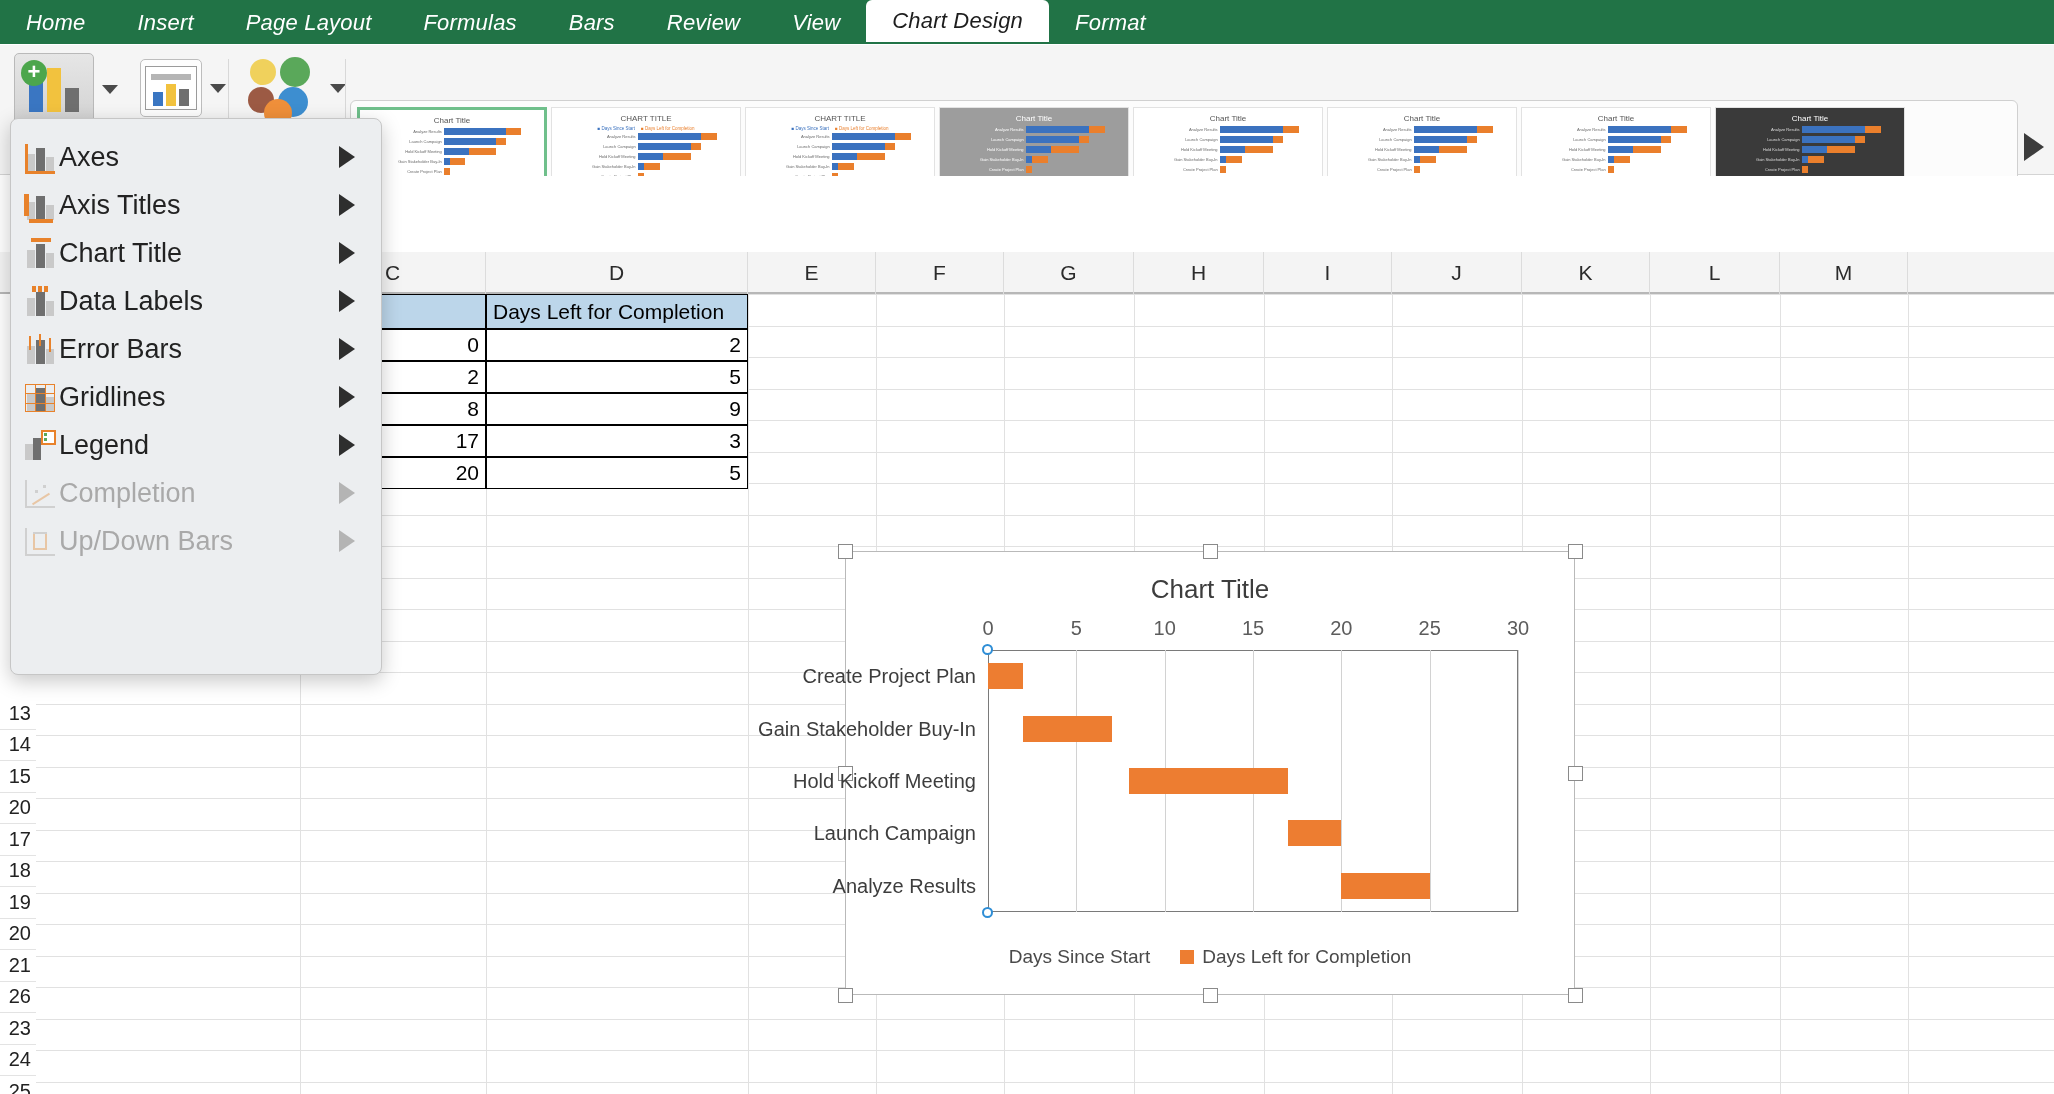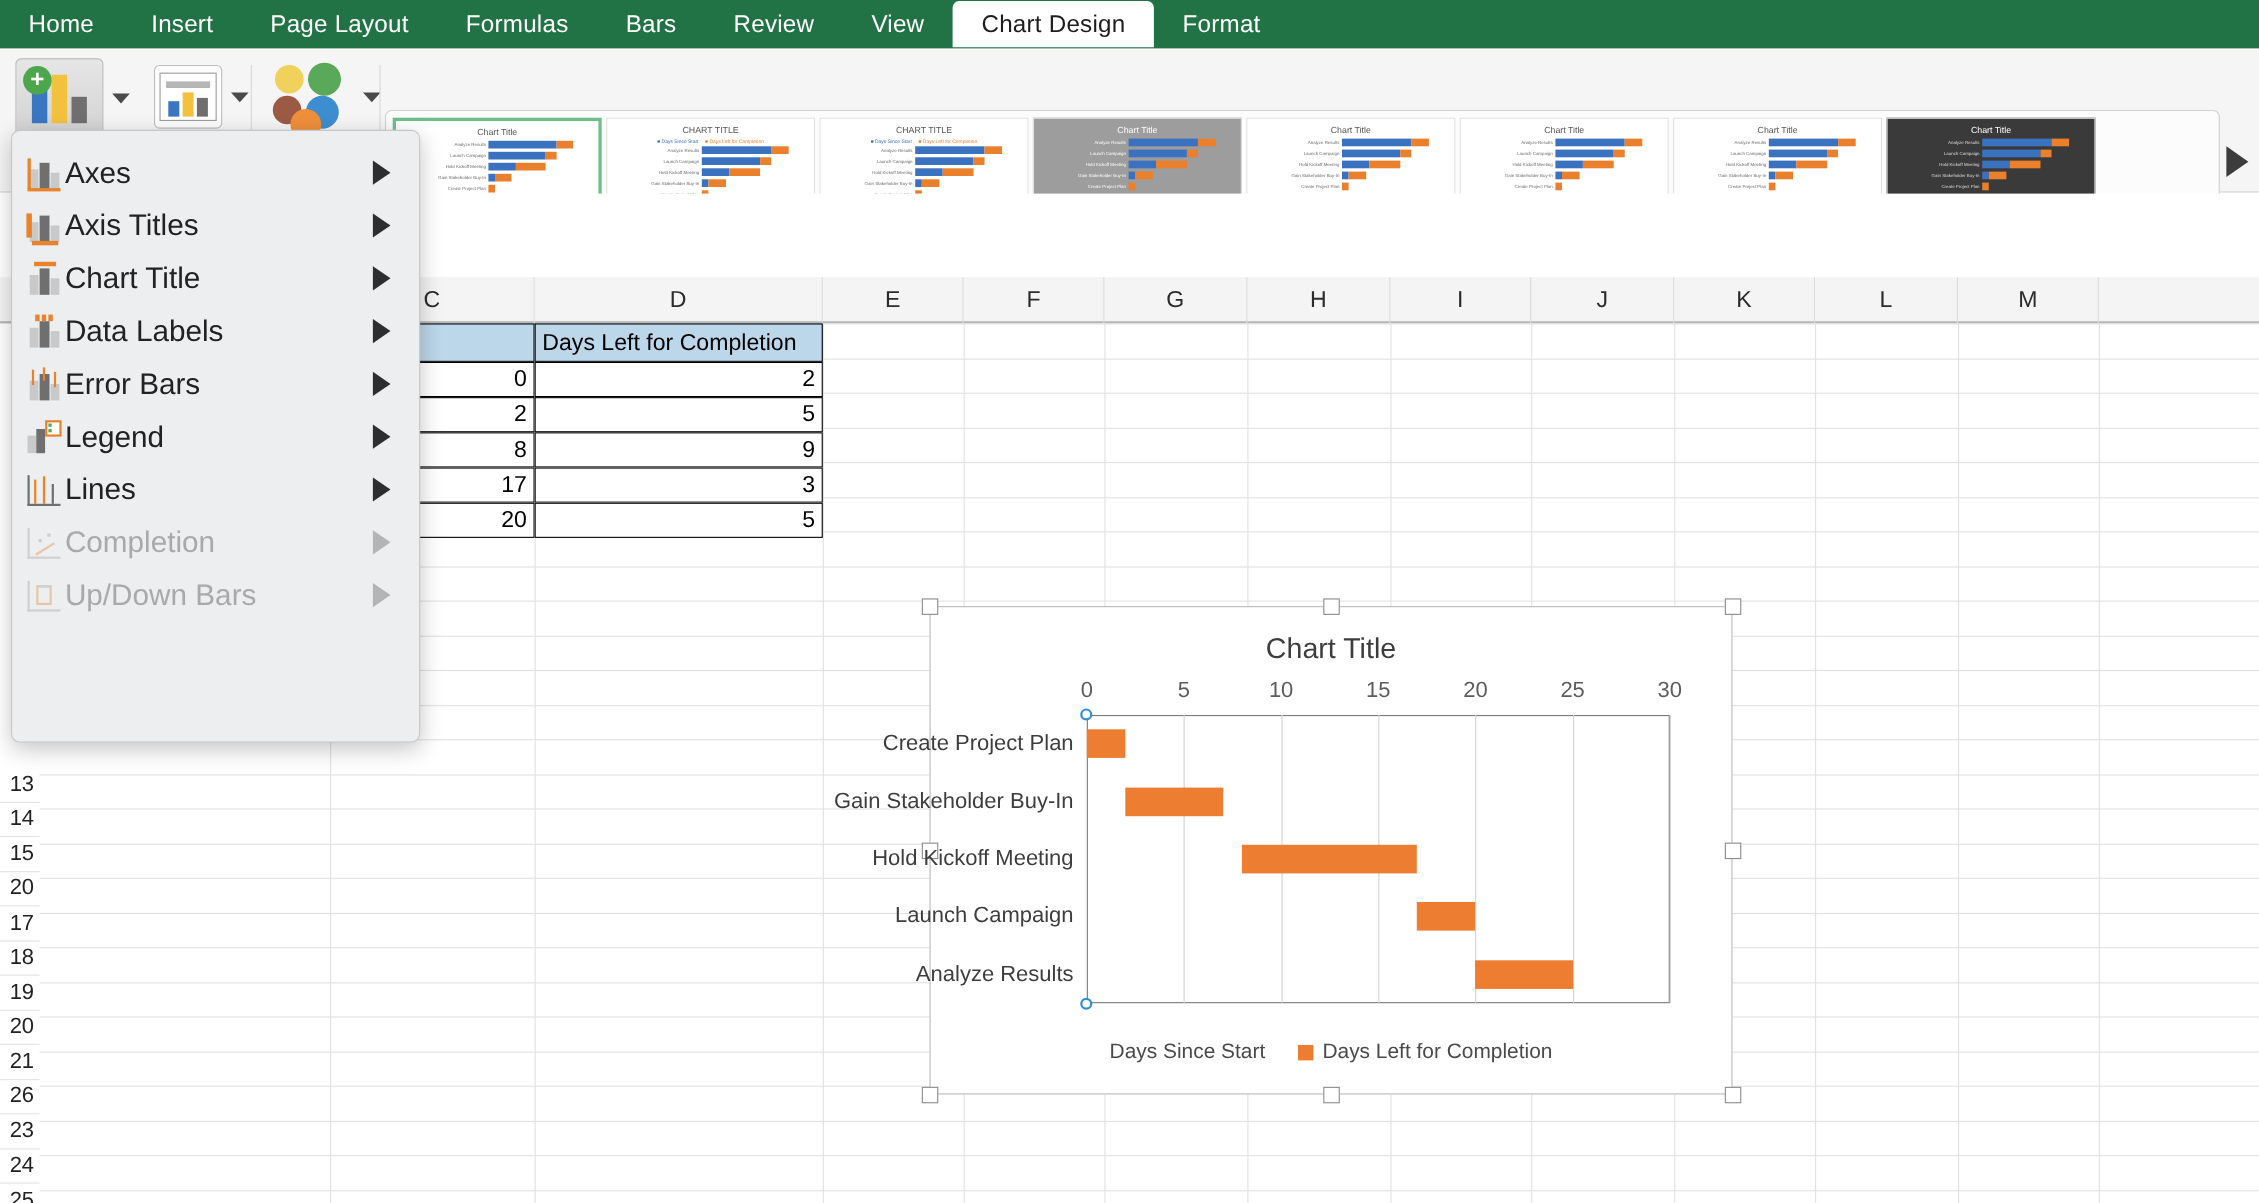--- a/index.html
+++ b/index.html
@@ -8,21 +8,21 @@
     font-family: "Liberation Sans", sans-serif;
     background: #ffffff;
     overflow: hidden;
   }
   #app { position: relative; width: 2054px; height: 1094px; }
 
   
   .tabbar {
     position: absolute; left: 0; top: 0; width: 2054px; height: 44px;
     background: #217346;
-    display: flex; align-items: center;
+    display: flex; align-items: flex-start; font-style: italic;
   }
   .tab {
     height: 45px; padding: 0 26px;
     display: flex; align-items: center; justify-content: center;
     color: #ffffff; font-size: 22px; letter-spacing: .2px;
     white-space: nowrap;
   }
   .tab.active {
     background: #ffffff; color: #1d1d1d;
     border-top-left-radius: 6px; border-top-right-radius: 6px;
@@ -874,38 +874,41 @@
           <div style="position: absolute; left: 23px; top: 17px; width: 8px; height: 15px; background: rgb(201, 201, 201);"></div>
           <div style="position: absolute; left: 6px; top: 4px; width: 2px; height: 14px; background: rgb(232, 130, 43);"></div>
           <div style="position: absolute; left: 16px; top: 2px; width: 2px; height: 12px; background: rgb(232, 130, 43);"></div>
           <div style="position: absolute; left: 26px; top: 6px; width: 2px; height: 14px; background: rgb(232, 130, 43);"></div>
         </div>
         <span class="mi-label">Error Bars</span>
         <div class="mi-arrow"></div>
       </div>
       <div class="mi">
         <div class="mi-ico" style="position: absolute; left: 12px;">
+          <div style="position: absolute; left: 4px; top: 14px; width: 8px; height: 18px; background: rgb(201, 201, 201);"></div>
+          <div style="position: absolute; left: 13px; top: 8px; width: 9px; height: 24px; background: rgb(111, 111, 111);"></div>
+          <div style="position: absolute; left: 23px; top: 17px; width: 8px; height: 15px; background: rgb(201, 201, 201);"></div>
+          <div style="position: absolute; left: 2px; top: 4px; width: 30px; height: 28px; border: 1px solid rgb(232, 130, 43);"></div>
+          <div style="position: absolute; left: 12px; top: 4px; width: 1px; height: 28px; background: rgb(232, 130, 43);"></div>
+          <div style="position: absolute; left: 22px; top: 4px; width: 1px; height: 28px; background: rgb(232, 130, 43);"></div>
+          <div style="position: absolute; left: 2px; top: 13px; width: 30px; height: 1px; background: rgb(232, 130, 43);"></div>
+          <div style="position: absolute; left: 2px; top: 23px; width: 30px; height: 1px; background: rgb(232, 130, 43);"></div>
+        </div>
+        <span class="mi-label">Gridlines</span>
+        <div class="mi-arrow"></div>
+      </div>
+      <div class="mi">
+        <div class="mi-ico" style="position: absolute; left: 12px;">
           <div style="position: absolute; left: 2px; top: 16px; width: 8px; height: 16px; background: rgb(201, 201, 201);"></div>
           <div style="position: absolute; left: 10px; top: 10px; width: 8px; height: 22px; background: rgb(111, 111, 111);"></div>
           <div style="position: absolute; left: 18px; top: 2px; width: 15px; height: 15px; border: 2px solid rgb(232, 130, 43); background: rgb(255, 255, 255);"></div>
           <div style="position: absolute; left: 21px; top: 5px; width: 3px; height: 3px; background: rgb(90, 168, 90);"></div>
           <div style="position: absolute; left: 21px; top: 10px; width: 3px; height: 3px; background: rgb(90, 168, 90);"></div>
         </div>
         <span class="mi-label">Legend</span>
-        <div class="mi-arrow"></div>
-      </div>
-      <div class="mi">
-        <div class="mi-ico" style="position: absolute; left: 12px;">
-          <div style="position: absolute; left: 2px; top: 4px; width: 2px; height: 28px; background: rgb(111, 111, 111);"></div>
-          <div style="position: absolute; left: 2px; top: 30px; width: 30px; height: 2px; background: rgb(111, 111, 111);"></div>
-          <div style="position: absolute; left: 8px; top: 8px; width: 2px; height: 22px; background: rgb(232, 130, 43);"></div>
-          <div style="position: absolute; left: 16px; top: 5px; width: 2px; height: 25px; background: rgb(232, 130, 43);"></div>
-          <div style="position: absolute; left: 24px; top: 12px; width: 2px; height: 18px; background: rgb(111, 111, 111);"></div>
-        </div>
-        <span class="mi-label">Lines</span>
         <div class="mi-arrow"></div>
       </div>
       <div class="mi disabled">
         <div class="mi-ico" style="position: absolute; left: 12px;">
           <div style="position: absolute; left: 2px; top: 4px; width: 2px; height: 28px; background: rgb(208, 208, 208);"></div>
           <div style="position: absolute; left: 2px; top: 30px; width: 30px; height: 2px; background: rgb(208, 208, 208);"></div>
           <div style="position: absolute; left: 8px; top: 22px; width: 20px; height: 2px; background: rgb(232, 198, 165); transform: rotate(-32deg);"></div>
           <div style="position: absolute; left: 12px; top: 14px; width: 3px; height: 3px; background: rgb(208, 208, 208);"></div>
           <div style="position: absolute; left: 20px; top: 9px; width: 3px; height: 3px; background: rgb(208, 208, 208);"></div>
         </div>

